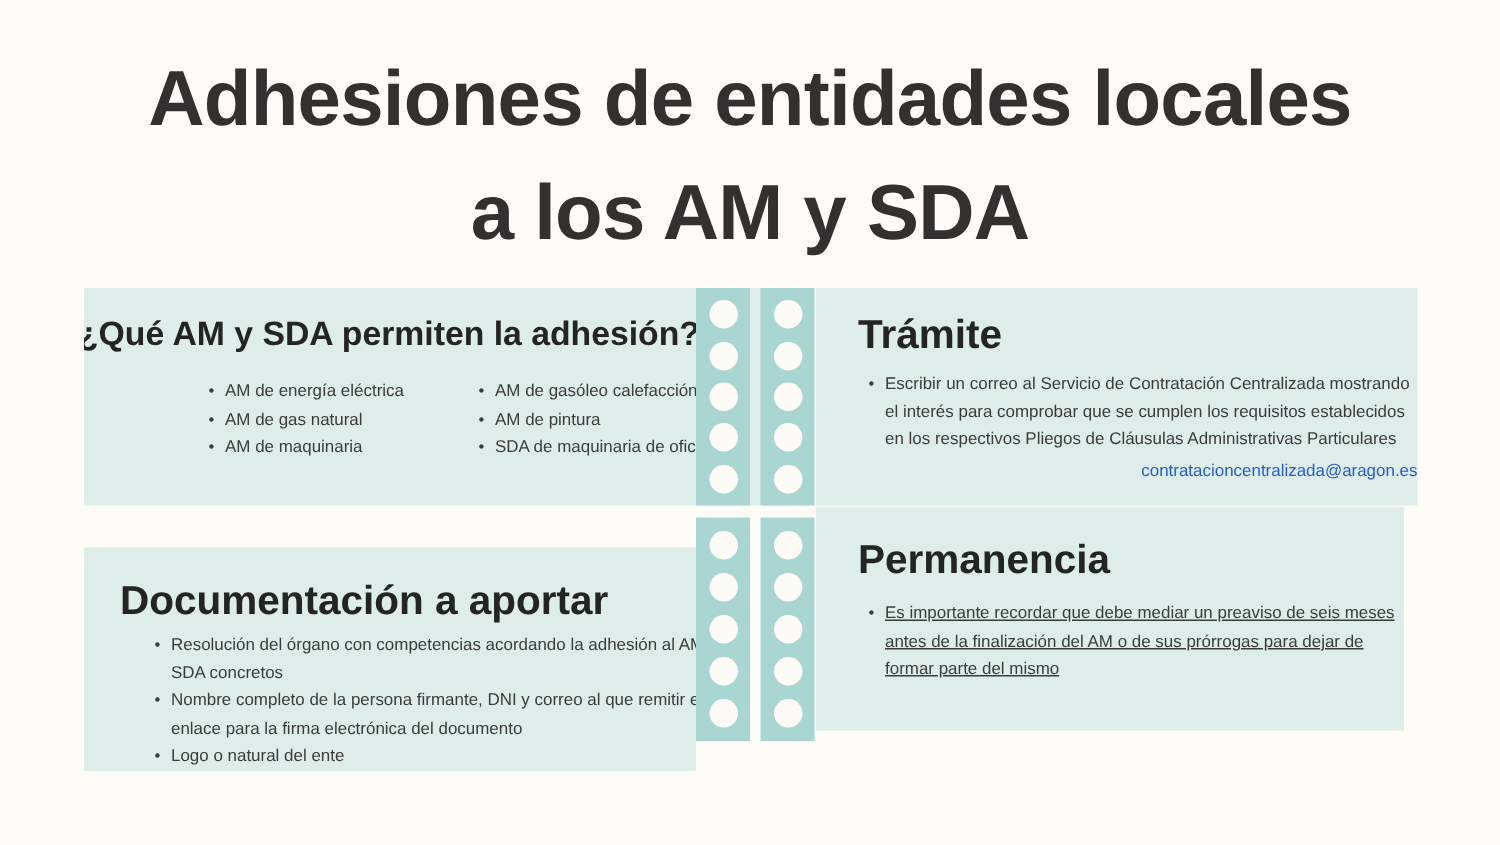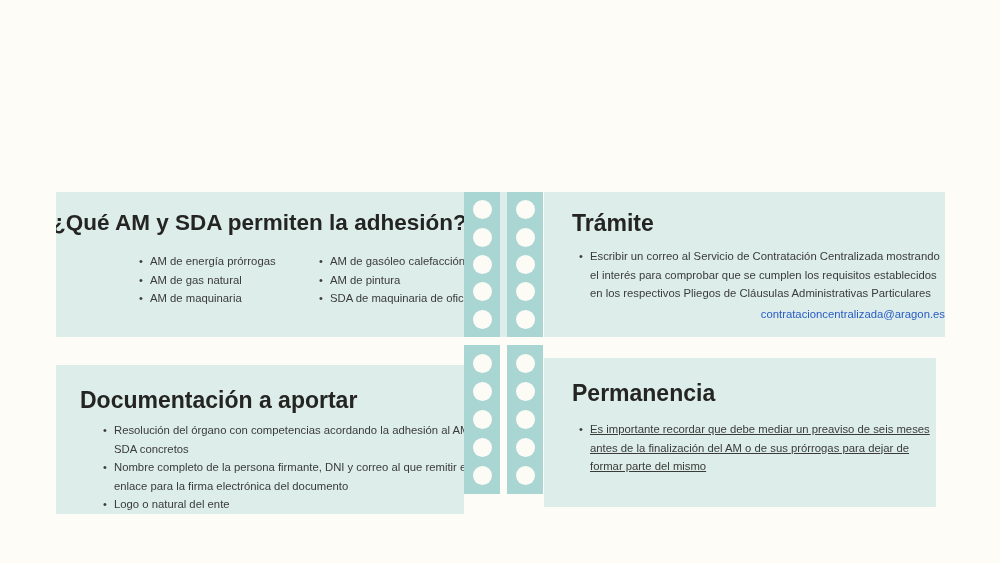--- a/index.html
+++ b/index.html
@@ -41,21 +41,21 @@
   
   .panel {
     position: absolute;
     background: #DCEDEA;
     box-sizing: border-box;
     overflow: hidden;
   }
   .panel-tl { left: 56px;  top: 192px; width: 464px; height: 145px; }
   .panel-tr { left: 544px; top: 192px; width: 401px; height: 145px; }
   .panel-bl { left: 56px;  top: 365px; width: 408px; height: 149px; }
-  .panel-br { left: 544px; top: 358px; width: 392px; height: 149px; }
+  .panel-br { left: 544px; top: 338px; width: 392px; height: 149px; }
 
   
   .strip {
     position: absolute;
     background: #A9D5D2;
     display: flex;
     flex-direction: column;
     align-items: center;
     justify-content: space-evenly;
     box-sizing: border-box;
@@ -70,21 +70,21 @@
     border-radius: 50%;
     background: #FDFBF5;
     flex: 0 0 auto;
   }
 
   
   .panel-heading {
     position: absolute;
     color: #242422;
     font-weight: 700;
-    font-size: 23px;
+    font-size: 27px;
     line-height: 26px;
     white-space: nowrap;
   }
   .heading-tl { left: -4px;  top: 18px; font-size: 22.5px; }
   .heading-tr { left: 28px;  top: 18px; }
   .heading-bl { left: 24px;  top: 22px; }
   .heading-br { left: 28px;  top: 22px; }
 
   ul.bullets {
     position: absolute;
@@ -128,25 +128,29 @@
     color: #2B5BC4;
     font-size: 11.3px;
     text-decoration: none;
   }
 </style>
 </head>
 <body>
 
 <div class="canvas">
 
+  <div class="title">
+    <span class="title-line">Adhesiones de entidades locales</span>
+    <span class="title-line">a los AM y SDA</span>
+  </div>
 
   <div class="panel panel-tl">
     <div class="panel-heading heading-tl">¿Qué AM y SDA permiten la adhesión?</div>
     <ul class="bullets bullets-tl-1">
-      <li>AM de energía prórrogas</li>
+      <li>AM de energía eléctrica</li>
       <li>AM de gas natural</li>
       <li>AM de maquinaria</li>
     </ul>
     <ul class="bullets bullets-tl-2">
       <li>AM de gasóleo calefacción</li>
       <li>AM de pintura</li>
       <li>SDA de maquinaria de oficina</li>
     </ul>
   </div>
 

